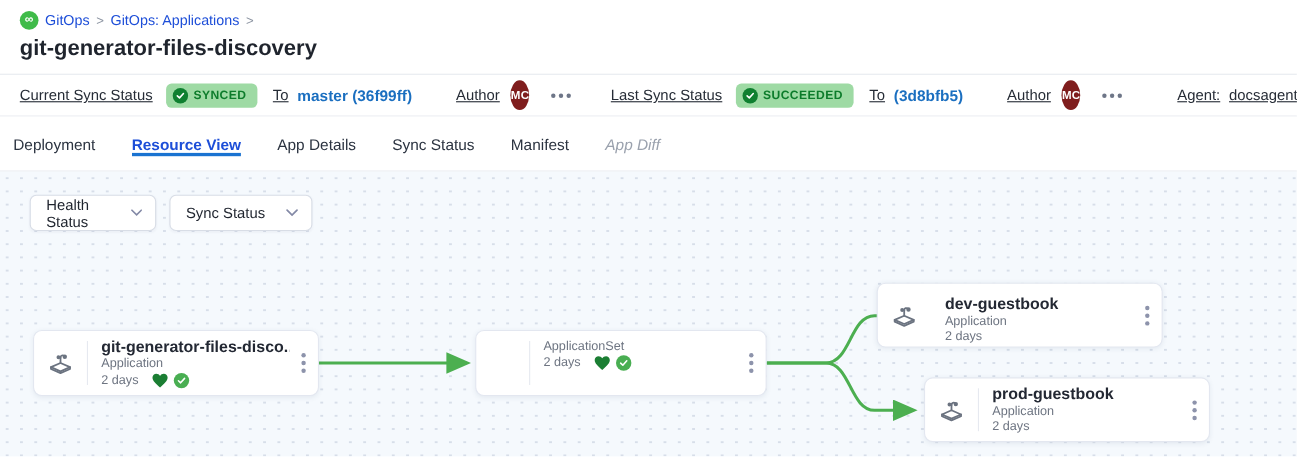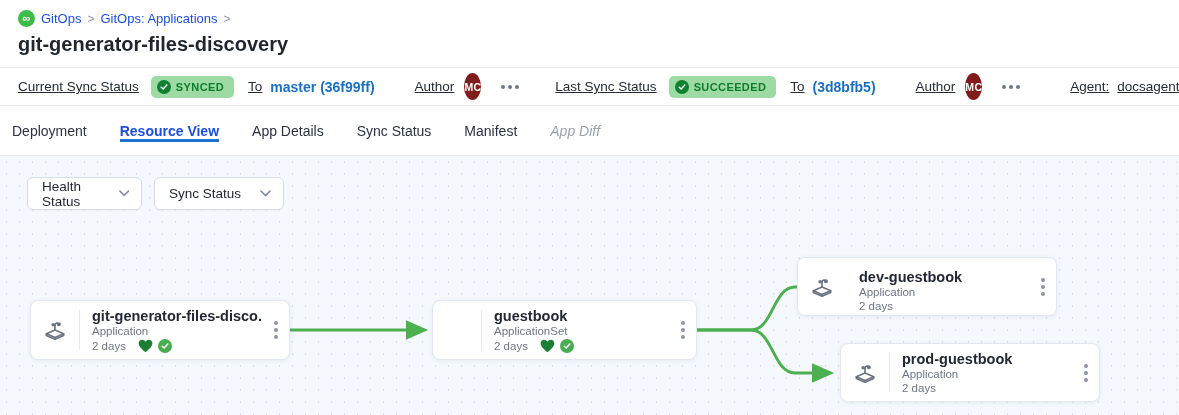--- a/index.html
+++ b/index.html
@@ -221,21 +221,20 @@
         <i></i>
         <i></i>
         <i></i>
       </div>
   </div>
 
   <div class="node node-2">
     <div class="node-icon"></div>
     <div class="node-sep"></div>
     <div class="node-body">
-      <div class="node-title">guestbook</div>
       <div class="node-kind">ApplicationSet</div>
       <div class="node-meta">
         <span>2 days</span>
         <span class="meta-icons">
           <span class="health-heart">
             <svg viewBox="0 0 24 22">
                 <path d="M12 21 C5 15 1 11 1 6.5 C1 3 3.8 1 6.5 1 C8.8 1 10.9 2.3 12 4.2 C13.1 2.3 15.2 1 17.5 1 C20.2 1 23 3 23 6.5 C23 11 19 15 12 21 Z" fill="#1b7e33"></path>
               </svg>
           </span>
           <span class="sync-check">

